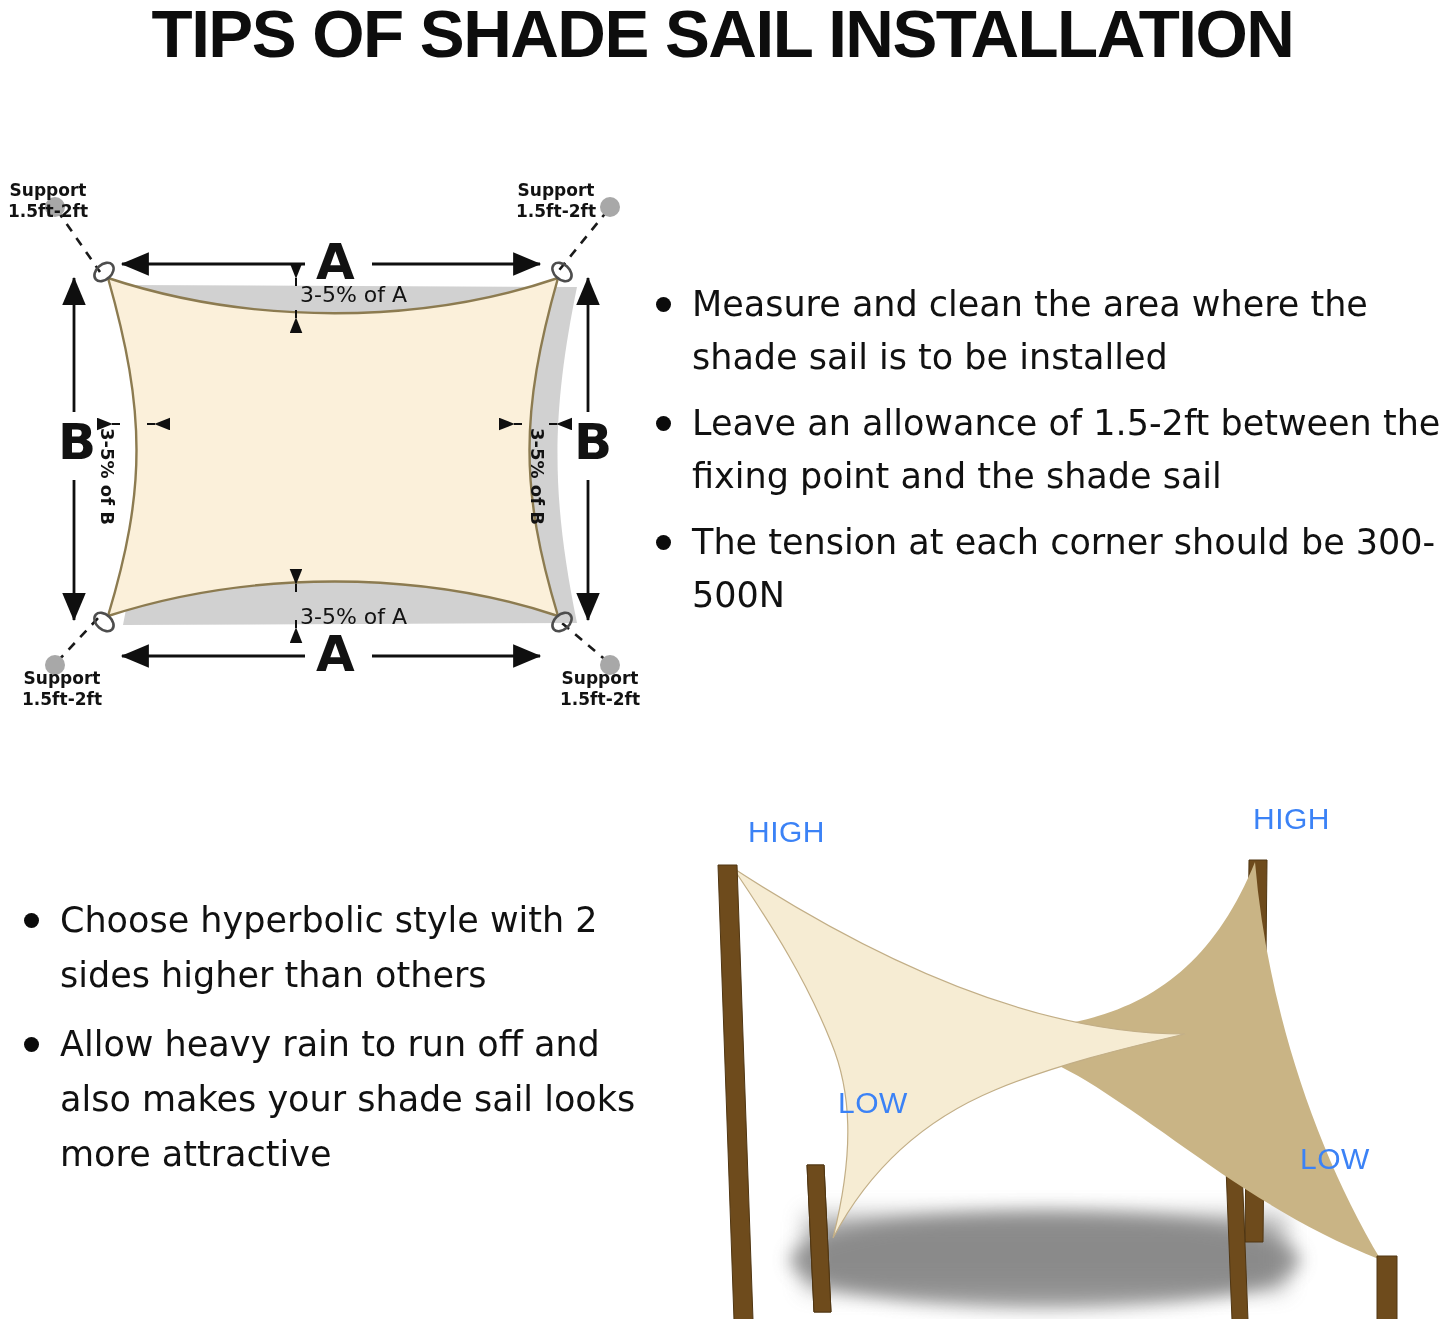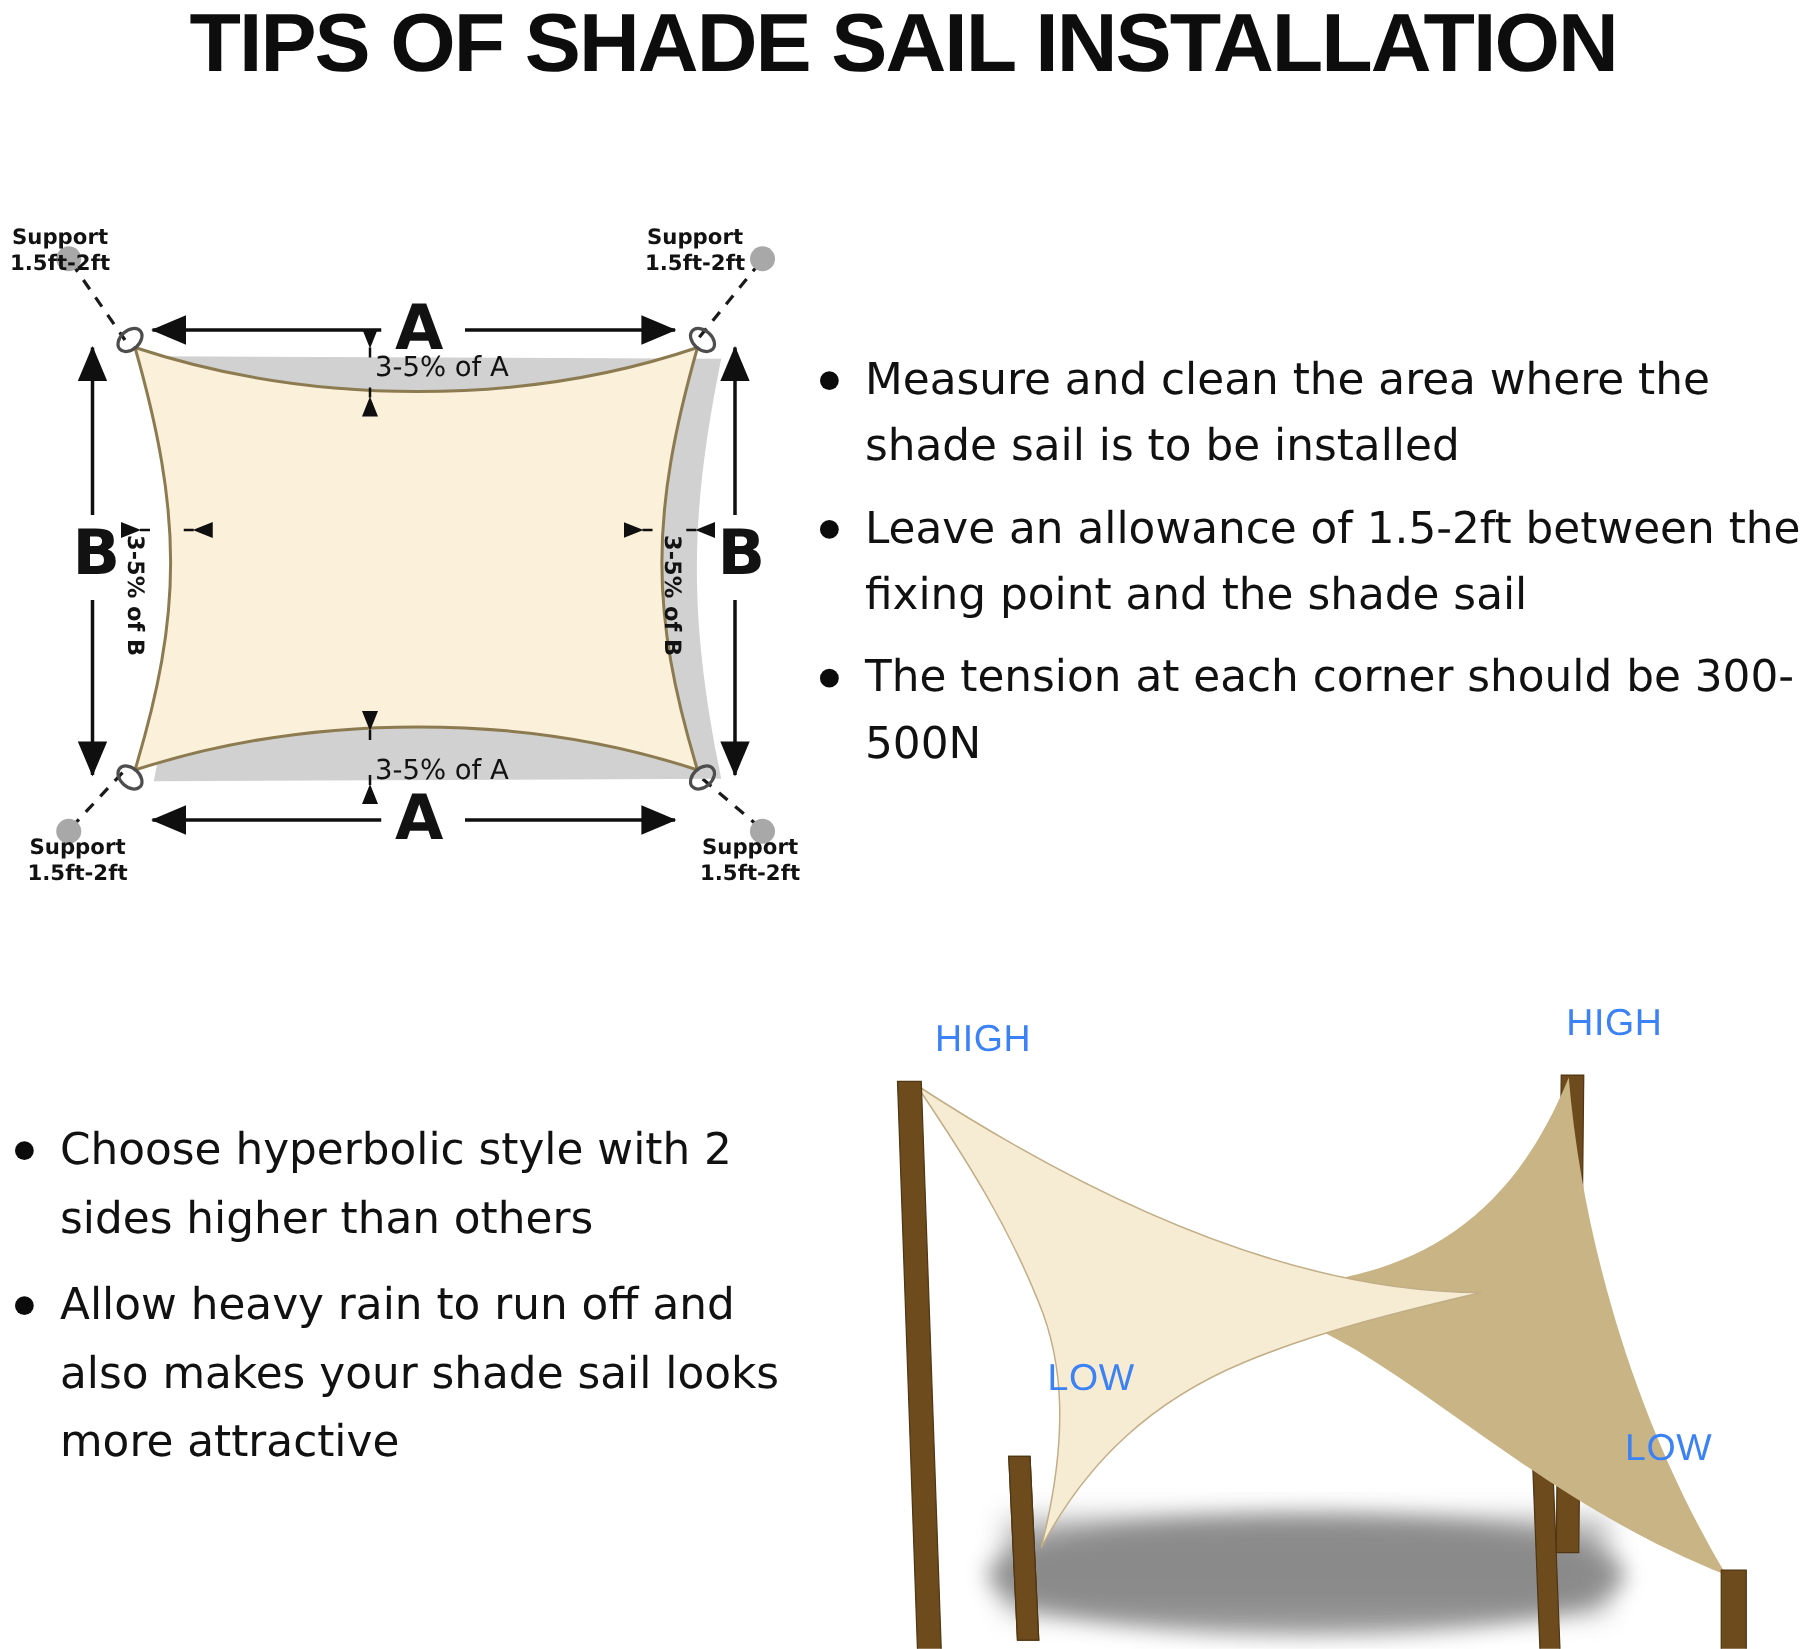--- a/index.html
+++ b/index.html
@@ -65,21 +65,21 @@
     left: 648px;
     top: 278px;
     width: 800px;
     font-size: 35px;
     line-height: 53px;
   }
   #tips-right li { margin-bottom: 13px; }
   #tips-right li::before { top: 19px; }
 
   #tips-bottom {
-    left: 4px;
+    left: 16px;
     top: 893px;
     width: 630px;
     font-size: 35px;
     line-height: 55px;
   }
   #tips-bottom li { margin-bottom: 14px; }
   #tips-bottom li::before { top: 20px; }
 
   
   .dlabel {

